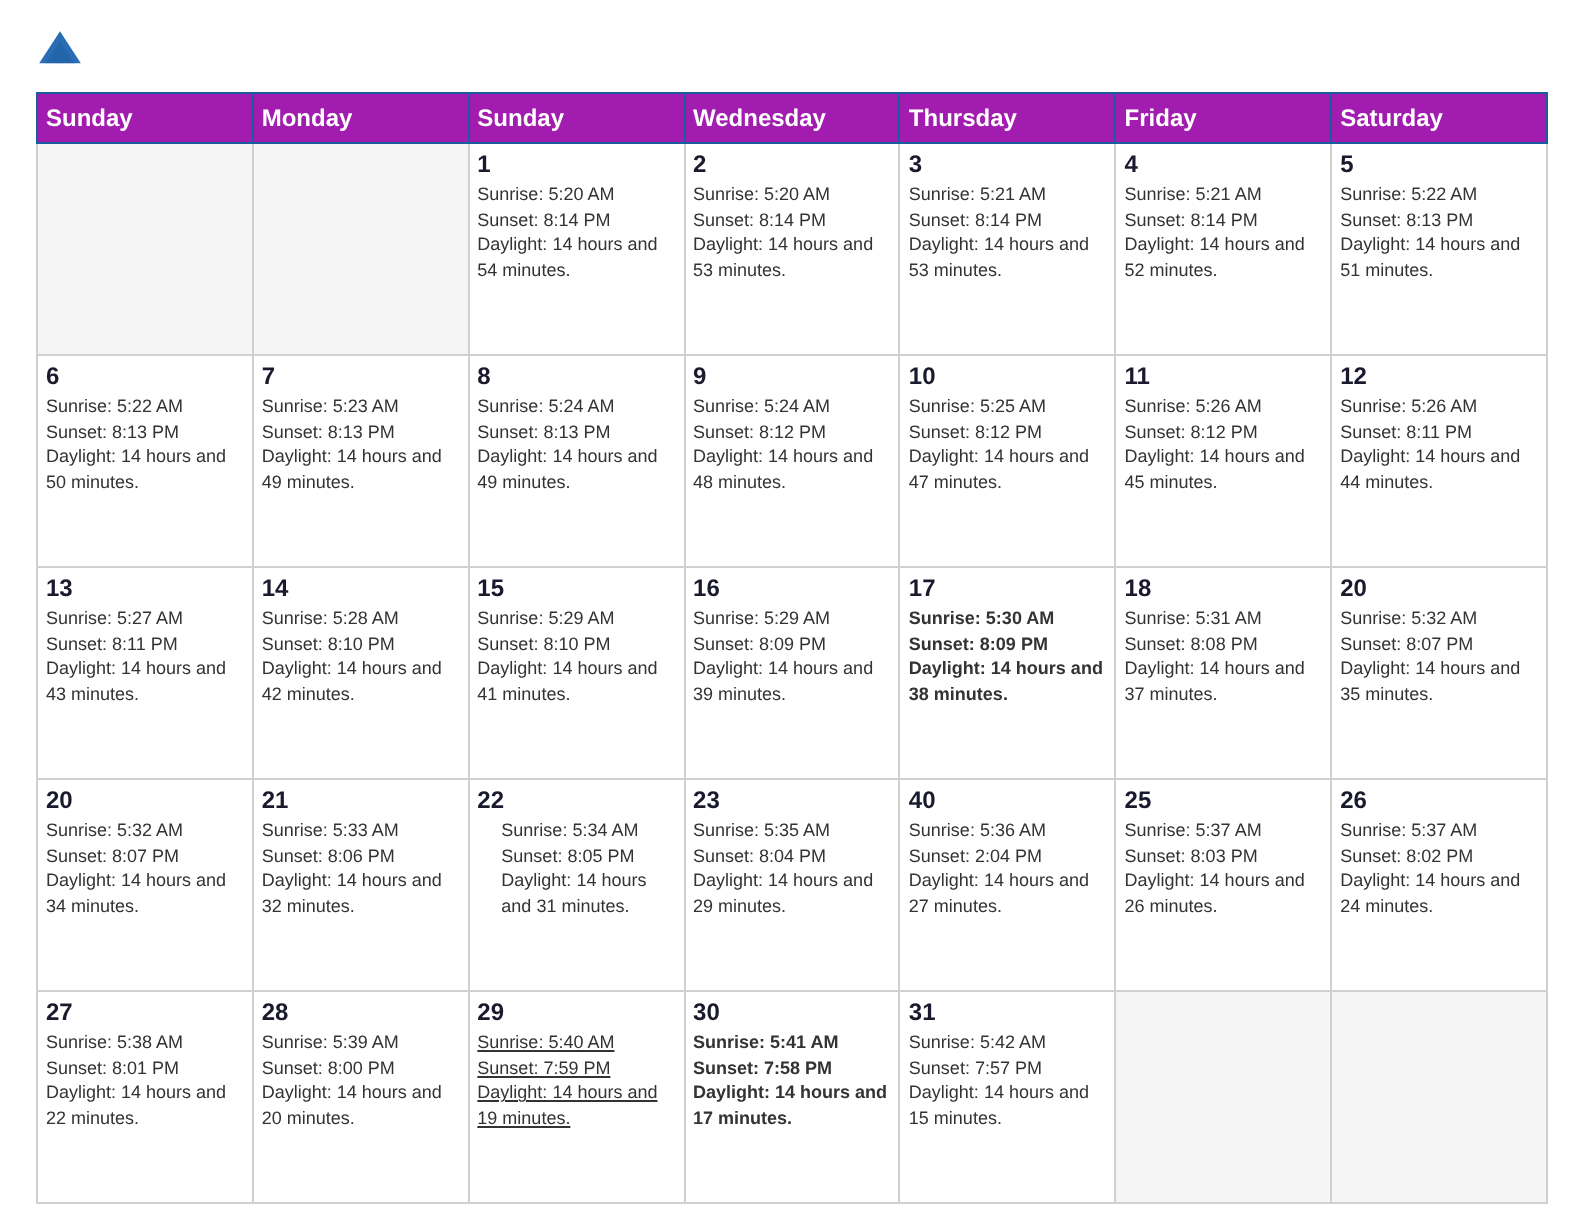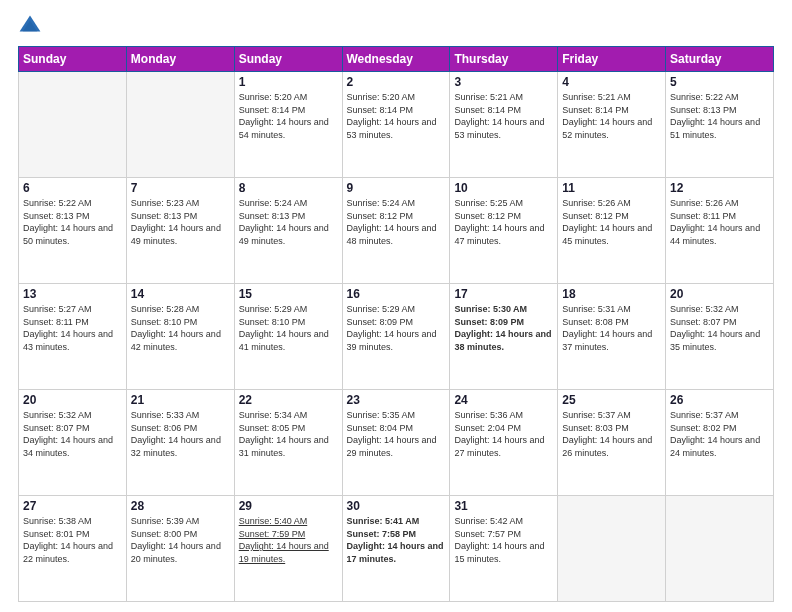--- a/index.html
+++ b/index.html
@@ -266,32 +266,32 @@
 Daylight: 14 hours and 34 minutes.</div>
           </td>
           <td>
             <span class="day-num">21</span>
             <div class="day-info" style="white-space: pre-line;">Sunrise: 5:33 AM
 Sunset: 8:06 PM
 Daylight: 14 hours and 32 minutes.</div>
           </td>
           <td>
             <span class="day-num">22</span>
-            <div class="day-info" style="white-space: pre-line;">Sunrise: 5:34 AM
+            <div class="day-info" style="white-space: pre-line; margin-left: 12px;">Sunrise: 5:34 AM
 Sunset: 8:05 PM
 Daylight: 14 hours and 31 minutes.</div>
           </td>
           <td>
             <span class="day-num">23</span>
             <div class="day-info" style="white-space: pre-line;">Sunrise: 5:35 AM
 Sunset: 8:04 PM
 Daylight: 14 hours and 29 minutes.</div>
           </td>
           <td>
-            <span class="day-num">24</span>
+            <span class="day-num">40</span>
             <div class="day-info" style="white-space: pre-line;">Sunrise: 5:36 AM
 Sunset: 2:04 PM
 Daylight: 14 hours and 27 minutes.</div>
           </td>
           <td>
             <span class="day-num">25</span>
             <div class="day-info" style="white-space: pre-line;">Sunrise: 5:37 AM
 Sunset: 8:03 PM
 Daylight: 14 hours and 26 minutes.</div>
           </td>

